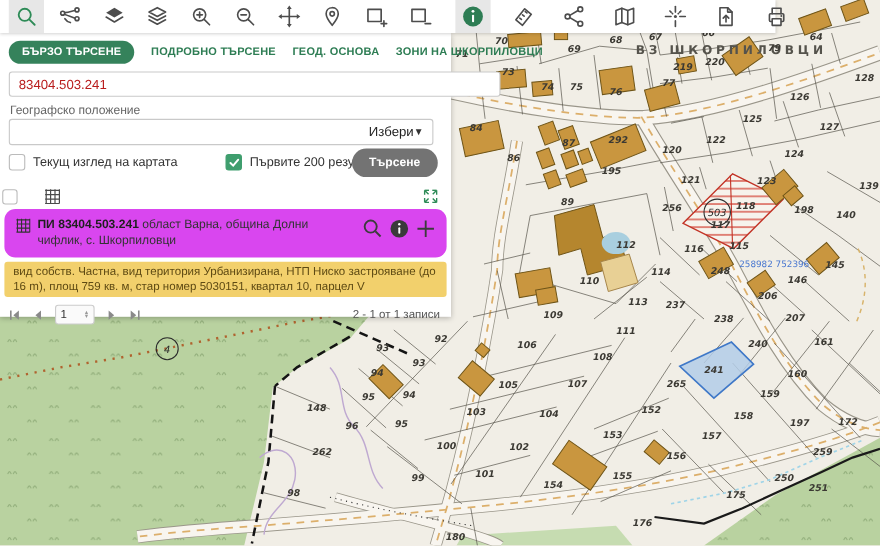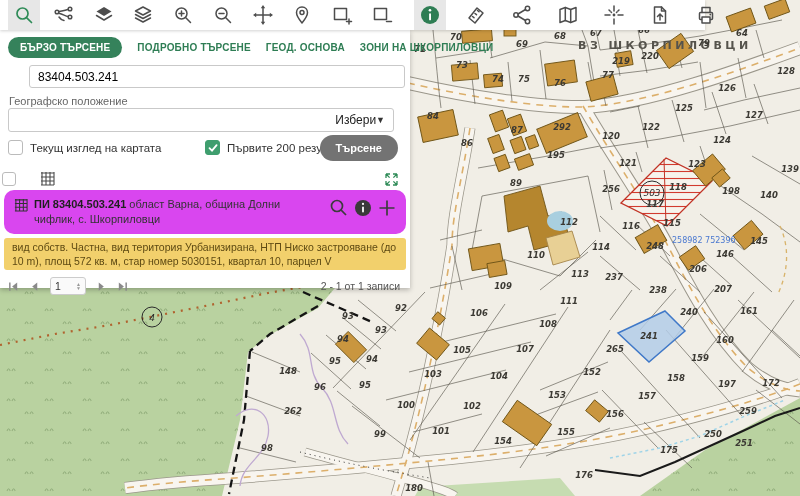--- a/index.html
+++ b/index.html
@@ -18,23 +18,23 @@
           background:transparent;border:none;cursor:pointer;padding:0;}
   .tb-btn.active{background:#e7e7e7;}
   .tb-btn svg{display:block;}
   
   #panel{position:absolute;left:0;top:30px;width:410px;height:258px;background:#fff;
          z-index:20;box-shadow:0 2px 5px rgba(0,0,0,.25);}
   #tabs-row{position:absolute;left:8px;top:5px;right:4px;height:24px;display:flex;
             gap:15px;align-items:center;white-space:nowrap;}
   .tab{color:#2e7d54;font-size:10px;font-weight:bold;letter-spacing:.2px;cursor:pointer;}
   .tab.active{background:#35825b;color:#fff;border-radius:12px;padding:5px 12px;}
-  #search-input{position:absolute;left:8px;top:35px;width:376px;height:23px;border:1px solid #c9c9c9;
-         border-radius:3px;font-size:12px;color:#000000;padding:0 8px;box-sizing:border-box;
-         font-family:"Liberation Sans",sans-serif;margin-left:21px;}
+  #search-input{position:absolute;left:8px;top:35px;width:447px;height:23px;border:1px solid #c9c9c9;
+         border-radius:3px;font-size:12px;color:#b91c1c;padding:0 8px;box-sizing:border-box;
+         font-family:"Liberation Sans",sans-serif;}
   #geo-label{position:absolute;left:9px;top:65px;font-size:11px;color:#666;}
   #geo-select{position:absolute;left:8px;top:78px;width:386px;height:24px;border:1px solid #c9c9c9;
          border-radius:3px;display:flex;align-items:center;justify-content:flex-end;
          padding:0 8px;box-sizing:border-box;cursor:pointer;}
   #geo-select .val{font-size:12px;color:#222;}
   #geo-select .arr{font-size:9px;color:#333;}
   .chk-row{position:absolute;left:8px;top:110px;display:flex;align-items:center;gap:7px;justify-content:space-between;}
   .chk-row2{position:absolute;left:205px;top:110px;display:flex;align-items:center;gap:7px;}
   .cbox{width:15px;height:15px;border:1px solid #bbb;border-radius:3px;background:#fff;
         box-sizing:border-box;cursor:pointer;flex:0 0 auto;}
@@ -563,21 +563,21 @@
         </svg>
       </span>
       <span>
         <svg width="18" height="18" viewBox="0 0 18 18">
           <path d="M9,1.5 V16.5 M1.5,9 H16.5" stroke="#3c3c3c" stroke-width="1.7" fill="none"></path>
         </svg>
       </span>
     </span>
   </div>
 
-  <div id="res-details">вид собств. Частна, вид територия Урбанизирана, НТП Ниско застрояване (до 10 m), площ 572 кв. м, стар номер 5030151, квартал 10, парцел V</div>
+  <div id="res-details">вид собств. Частна, вид територия Урбанизирана, НТП Ниско застрояване (до 16 m), площ 759 кв. м, стар номер 5030151, квартал 10, парцел V</div>
 
   <div id="pager">
     <button class="pg-btn">
       <svg width="11" height="11" viewBox="0 0 12 12">
             <path d="M2,1.5 V10.5" stroke="#8a8a8a" stroke-width="1.6"></path>
             <path d="M10,1.5 L4.5,6 L10,10.5 Z" fill="#8a8a8a"></path>
           </svg>
     </button>
     <button class="pg-btn">
       <svg width="11" height="11" viewBox="0 0 12 12">

